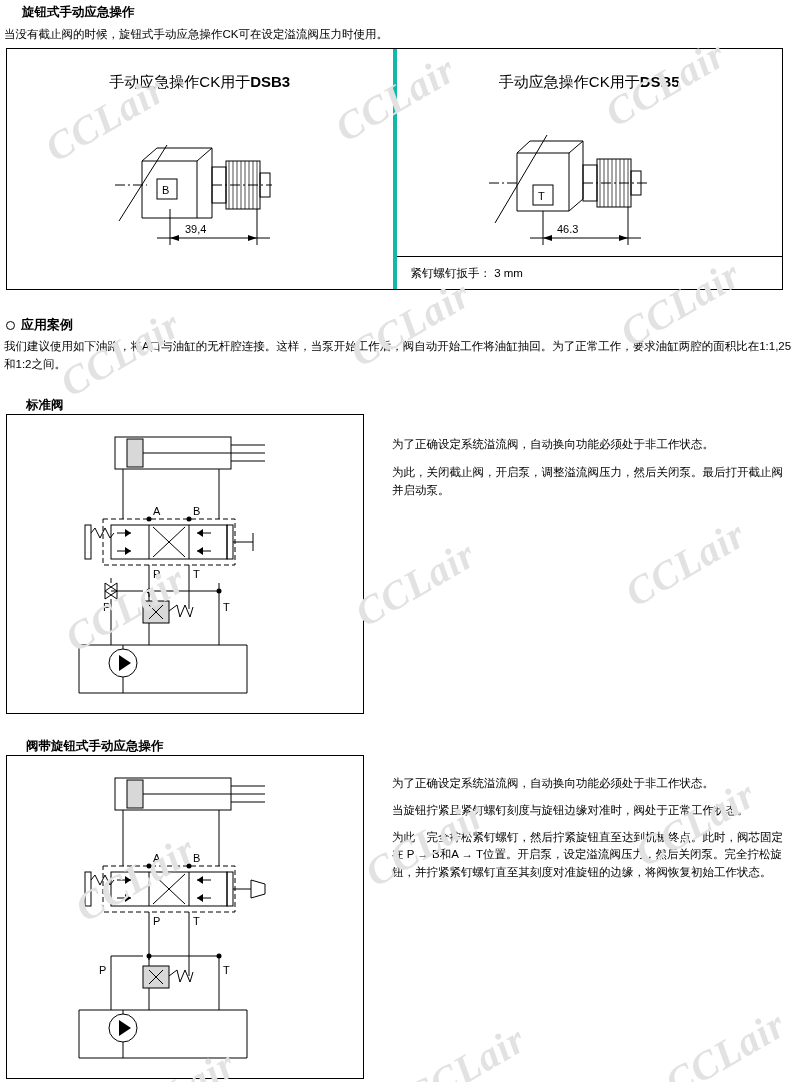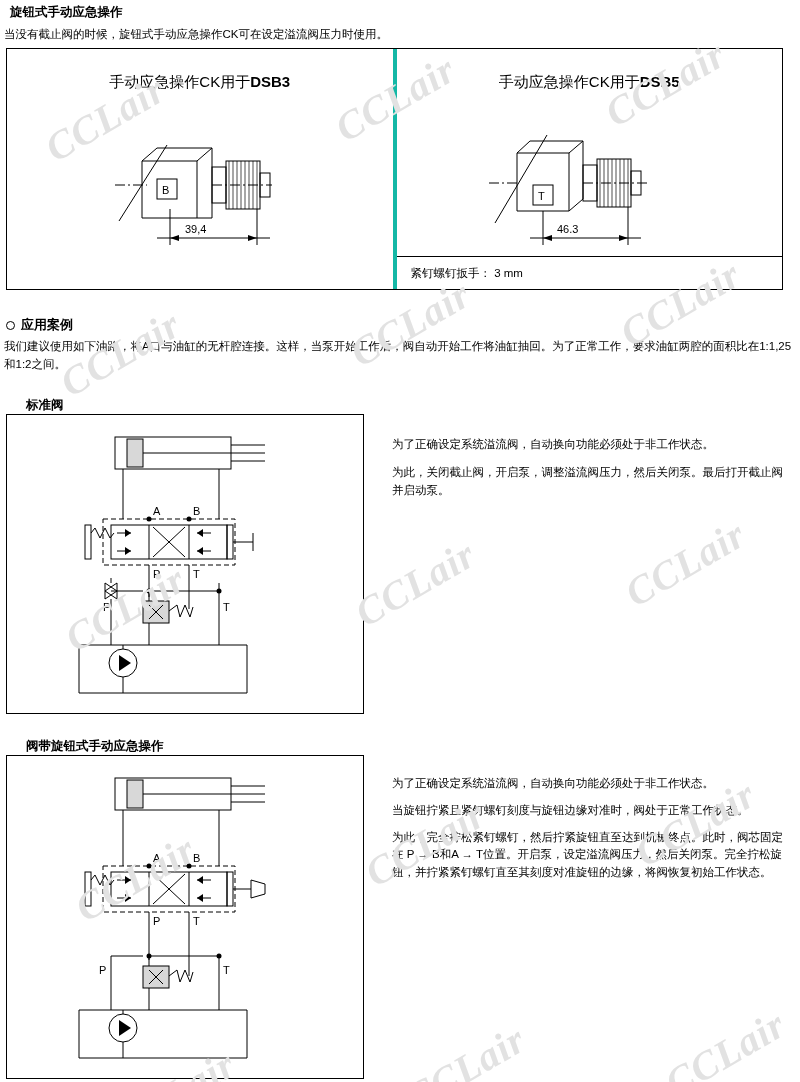--- a/index.html
+++ b/index.html
@@ -29,21 +29,21 @@
   
   .h-title{font-weight:bold;font-size:12.5px;}
   .bullet-head{display:flex;align-items:center;gap:6px;font-weight:bold;font-size:13px;}
   .bullet-head .dot{
     width:7px;height:7px;border-radius:50%;
     border:1.4px solid #000;background:#fff;display:inline-block;
   }
   .para{font-size:11.5px;line-height:1.55;}
 
   
-  #top-title{position:absolute;left:10px;top:4px;}
+  #top-title{position:absolute;left:22px;top:4px;}
   #top-sub{position:absolute;left:4px;top:26px;width:560px;}
 
   #ck-table{
     position:absolute;left:6px;top:48px;width:775px;height:240px;
     border:1px solid #000;display:flex;
   }
   .ck-cell{flex:1;position:relative;}
   .ck-cell + .ck-cell{border-left:4px solid #14b8a6;}
   .ck-head{
     text-align:center;font-size:15px;padding-top:24px;

